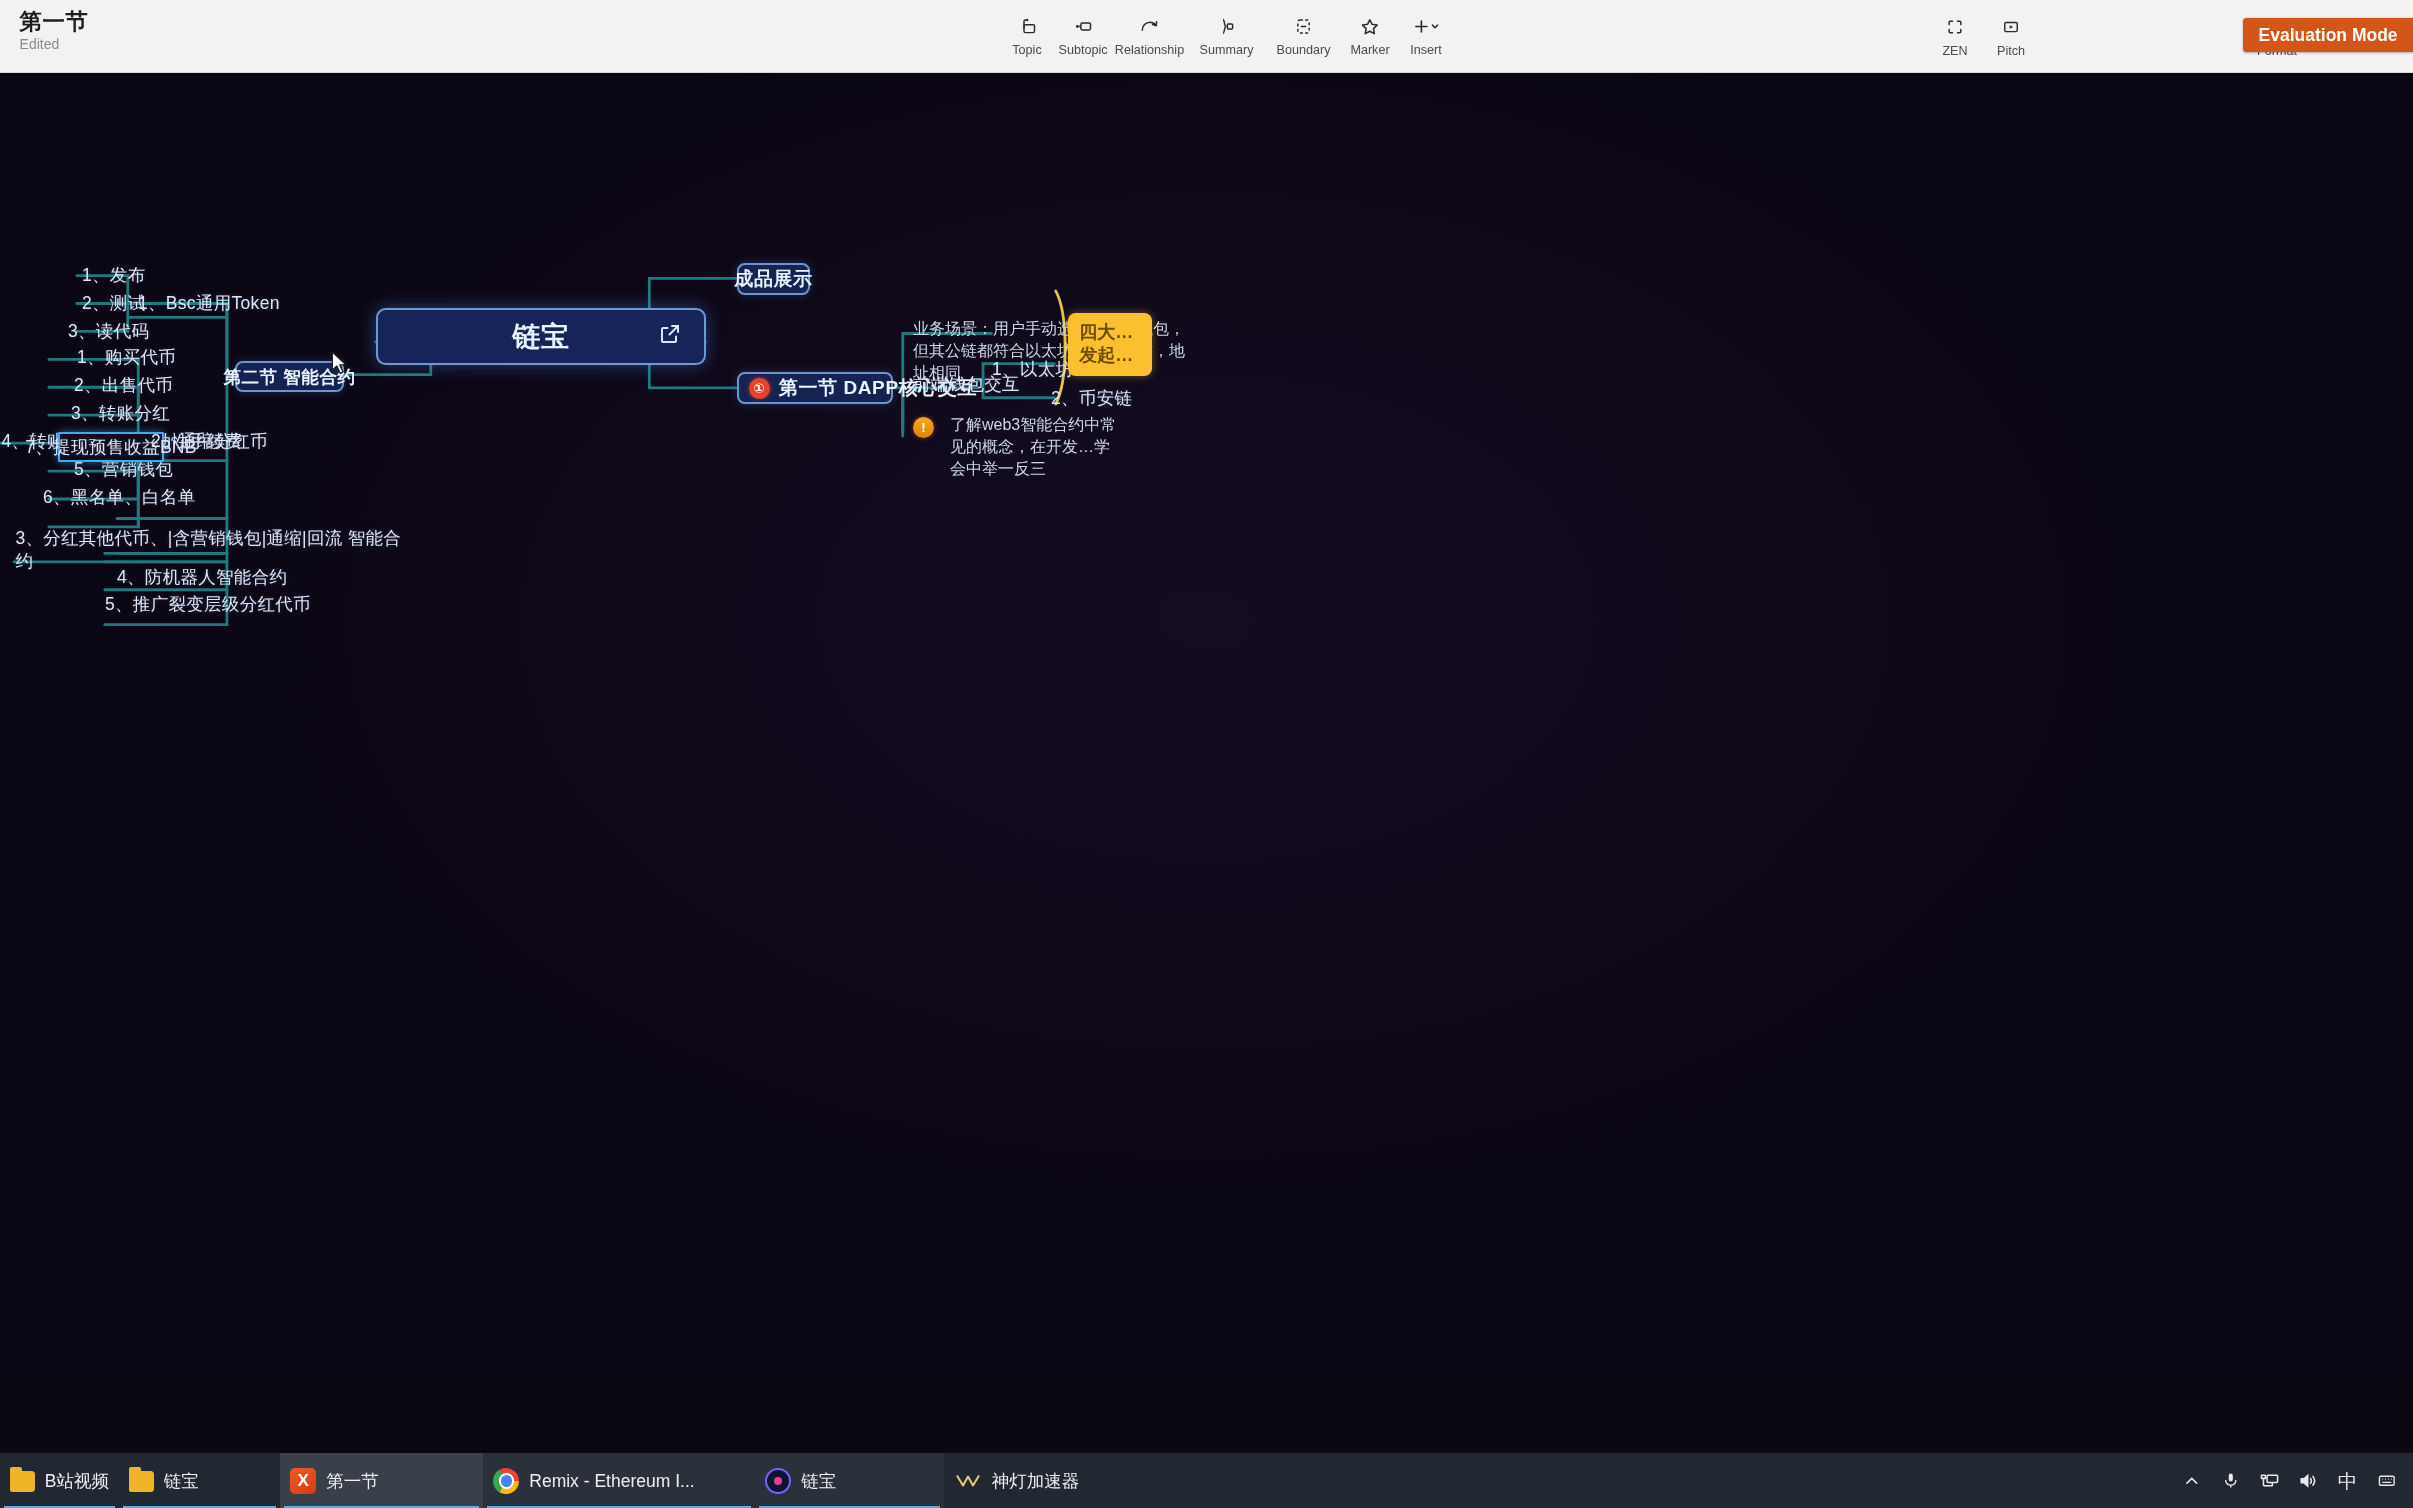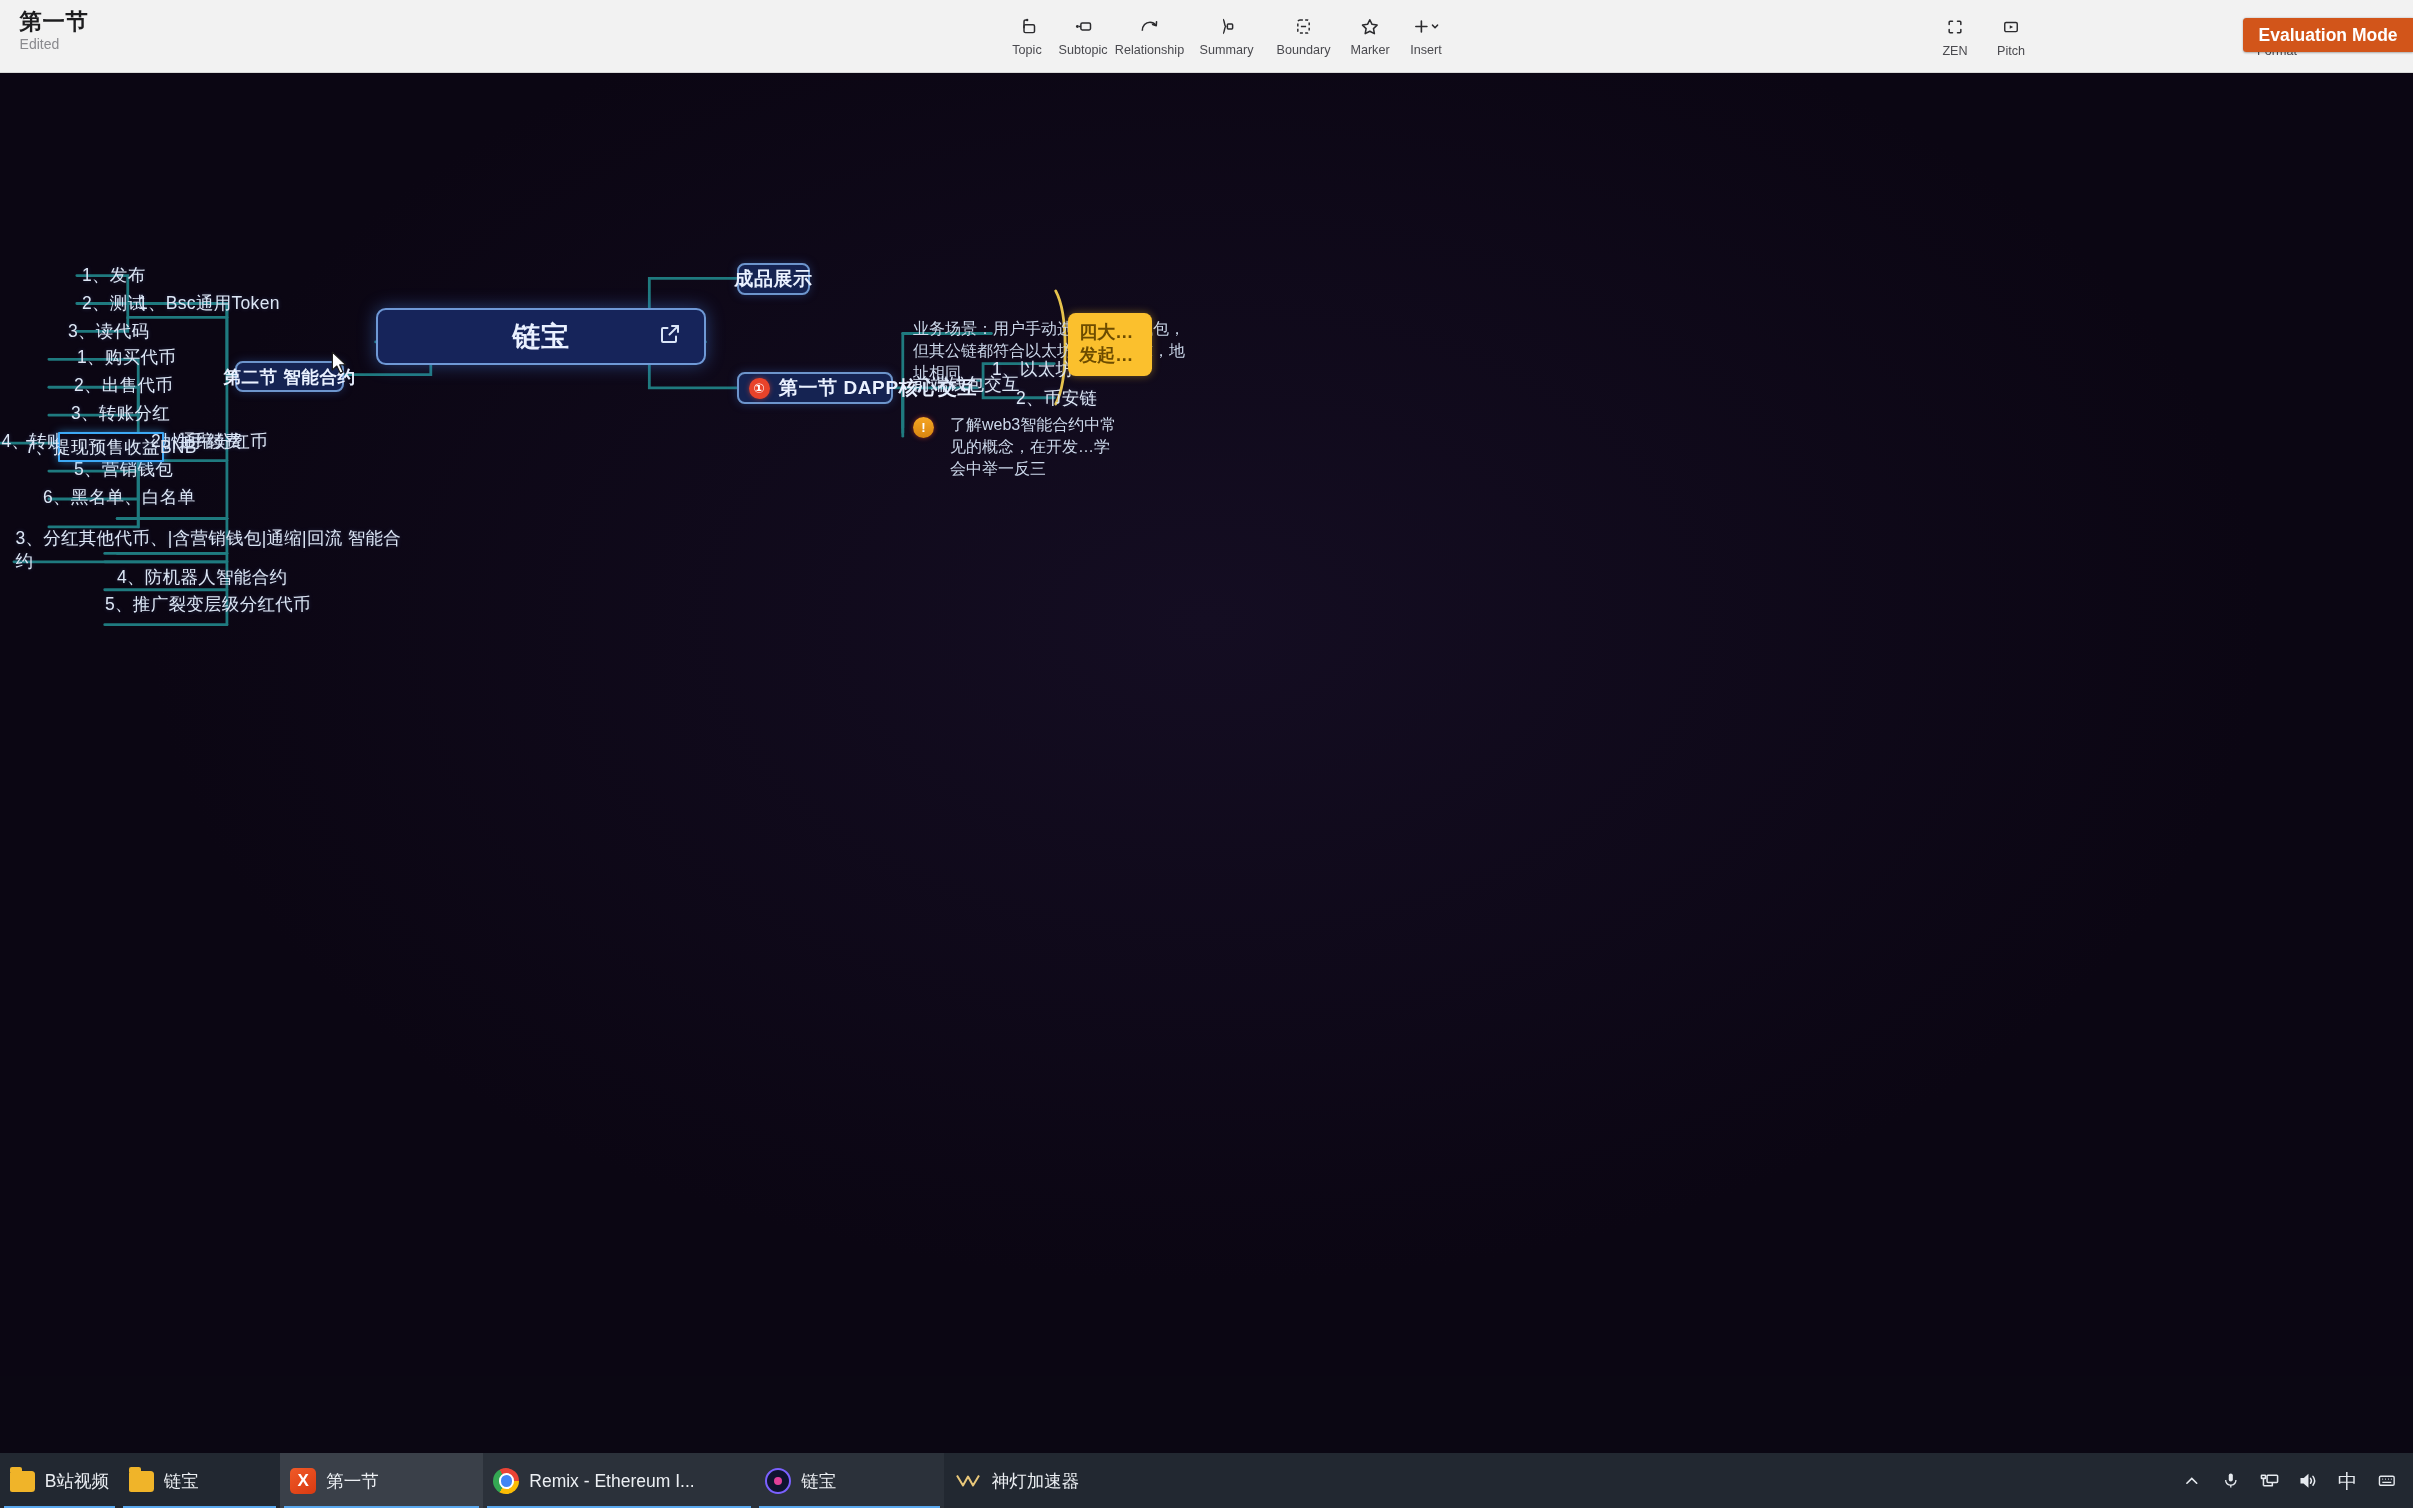--- a/index.html
+++ b/index.html
@@ -355,21 +355,21 @@
     <div class="node box-node" style="left:737px; top:299px; width:156px; height:32px; justify-content:flex-start; padding-left:9.8px;">
       <span class="marker-dot">①</span>
       <span>第一节 DAPP核心交互</span>
     </div>
 
     <div class="node note-txt wrap" style="left:913px; top:245px; width:279px; white-space:normal;">业务场景：用户手动选择不同的钱包，但其公链都符合以太坊虚拟机要求，地址相同</div>
 
     <div class="node txt-node" style="left:913px; top:299px;">前端钱包交互</div>
 
     <div class="node txt-node" style="left:992px; top:284px;">1、以太坊</div>
-    <div class="node txt-node" style="left:1016px; top:313px;">2、币安链</div>
+    <div class="node txt-node" style="left:1051px; top:313px;">2、币安链</div>
 
     <div class="node yellow-box" style="left:1068px; top:240px; width:84px;">
       <span id="summary-text">四大…<br>发起…</span>
     </div>
 
     <div class="node" style="left:913px; top:341px; width:210px; display:flex; gap:7px; align-items:flex-start;">
       <span class="marker-dot orange" style="margin-top:2.8px;">!</span>
       <span class="note-txt" style="white-space:normal;">了解web3智能合约中常见的概念，在开发…学会中举一反三</span>
     </div>
 

